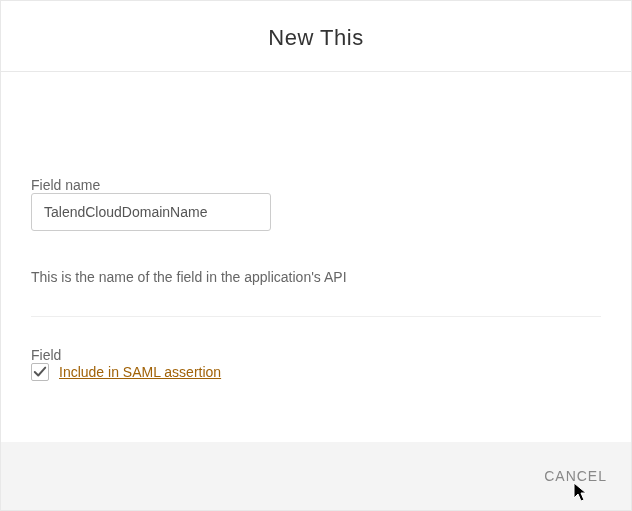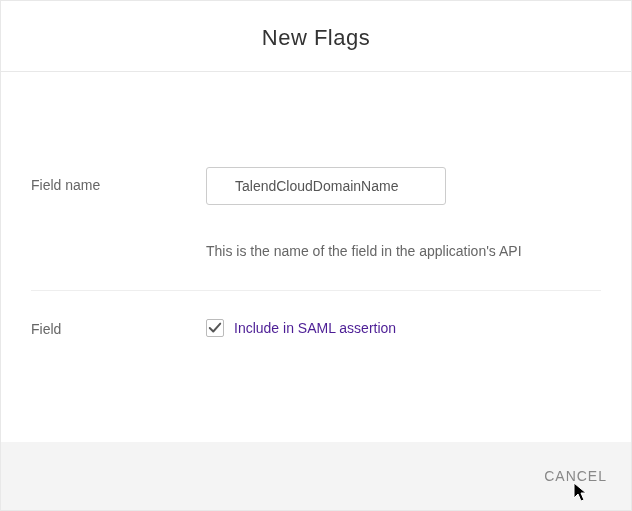--- a/index.html
+++ b/index.html
@@ -34,20 +34,21 @@
     }
     .dialog-body {
       flex: 1;
       padding: 0 30px;
       overflow: auto;
     }
     .form-section {
       display: flex;
       padding: 28px 0;
       border-bottom: 1px solid #eee;
+      flex-direction: column;
     }
     .form-section:first-of-type {
       padding-top: 95px;
     }
     .form-section:last-of-type {
       border-bottom: none;
       padding-bottom: 40px;
     }
     .form-label-col {
       width: 175px;
@@ -57,21 +58,21 @@
       padding-top: 10px;
     }
     .form-label-col.flags {
       padding-top: 2px;
     }
     .form-control-col {
       flex: 1;
     }
     .text-input {
       width: 240px;
-      padding: 10px 28px;
+      padding: 10px 12px;
       border: 1px solid #ccc;
       border-radius: 3px;
       font-size: 14px;
       color: #555;
       outline: none;
     }
     .help-text {
       margin-top: 36px;
       font-size: 14px;
       color: #666;
@@ -97,21 +98,22 @@
     .checkbox.checked svg {
       display: block;
     }
     .checkbox svg {
       display: none;
       width: 14px;
       height: 14px;
     }
     .checkbox-label {
       font-size: 14px;
-      color: #4c1d95;
+      color: #a16207;
+      text-decoration: underline;
     }
     .dialog-footer {
       background: #f4f4f4;
       padding: 18px 20px;
       display: flex;
       justify-content: flex-end;
       align-items: center;
     }
     .btn-cancel {
       background: transparent;
@@ -138,21 +140,21 @@
       right: 42px;
       pointer-events: none;
     }
   </style>
 </head>
 <body>
 
 <div class="dialog">
 
   <div class="dialog-header">
-    <h1 class="dialog-title">New Flags</h1>
+    <h1 class="dialog-title">New This</h1>
   </div>
 
   <div class="dialog-body">
 
     <div class="form-section">
       <div class="form-label-col">Field name</div>
       <div class="form-control-col">
         <input type="text" class="text-input" value="TalendCloudDomainName" style="">
         <div class="help-text">This is the name of the field in the application's API</div>
       </div>

